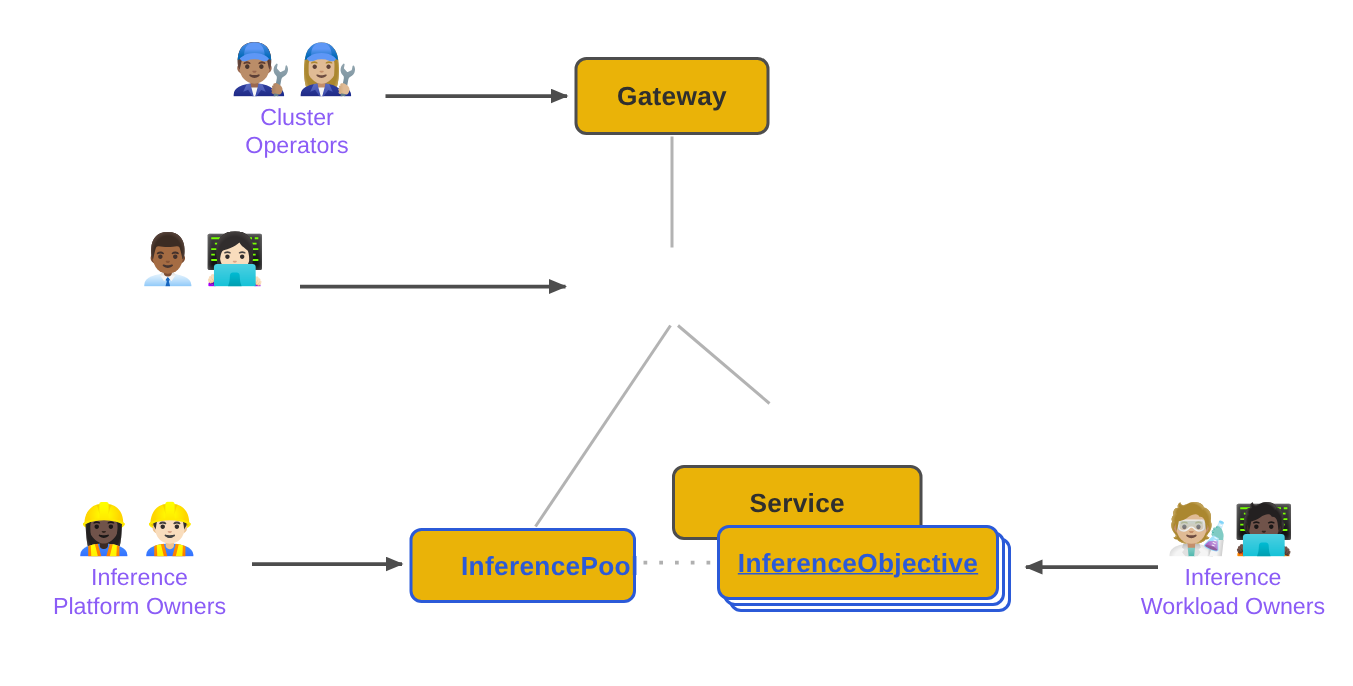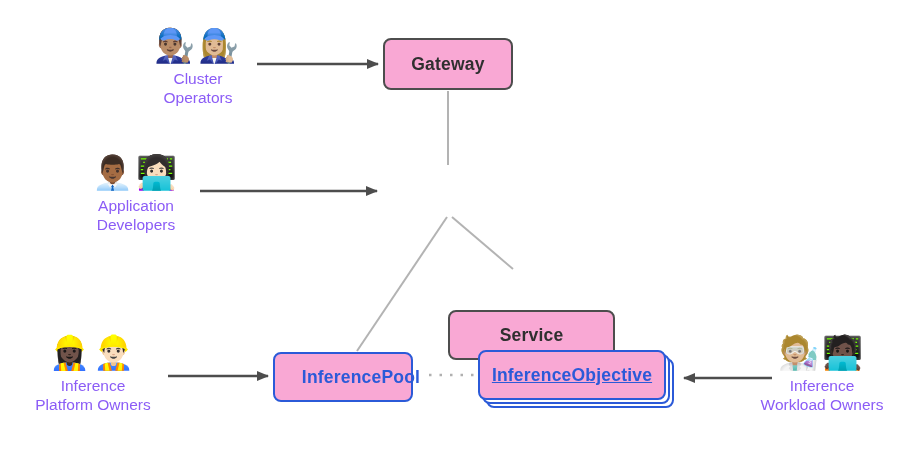--- a/index.html
+++ b/index.html
@@ -17,21 +17,21 @@
   }
   svg.edge-layer {
     position: absolute;
     left: 0; top: 0;
     width: 902px; height: 457px;
     pointer-events: none;
   }
   .node {
     position: absolute;
     box-sizing: border-box;
-    background: #f9a8d4;
+    background: #eab308;
     border: 2px solid #4d4d4d;
     border-radius: 8px;
     display: flex;
     align-items: center;
     justify-content: center;
     font-weight: 700;
     font-size: 17.5px;
     letter-spacing: 0.2px;
     color: #2f2f2f;
     z-index: 2;
@@ -95,44 +95,40 @@
 
   <div class="node" style="left:383px; top:38px; width:130px; height:52px;">
     <span>Gateway</span>
   </div>
 
 
   <div class="node" style="left:448px; top:270px; width:167px; height:50px;margin-top:40px;">
     <span>Service</span>
   </div>
 
-  <div class="node blue" style="left:273px; top:352px; width:140px; height:50px;padding-left:36px;">
+  <div class="node blue" style="left:273px; top:352px; width:151px; height:50px;padding-left:36px;">
     <span>InferencePool</span>
   </div>
 
   <div class="stack-layer" style="left:486px; top:358px; width:188px; height:50px;"></div>
   <div class="stack-layer" style="left:482px; top:354px; width:188px; height:50px;"></div>
   <div class="node blue" style="left:478px; top:350px; width:188px; height:50px;text-decoration:underline;">
     <span>InferenceObjective</span>
   </div>
 
   <div class="actor" style="left:118px; top:26px; width:160px;">
     <div class="emoji">👨🏽‍🔧👩🏼‍🔧</div>
     <div class="label">
       <div>Cluster</div>
       <div>Operators</div>
     </div>
   </div>
 
   <div class="actor" style="left:56px; top:153px; width:160px;">
     <div class="emoji">👨🏾‍💼👩🏻‍💻</div>
-    <div class="label">
-      <div>Application</div>
-      <div>Developers</div>
-    </div>
   </div>
 
   <div class="actor" style="left:13px; top:333px; width:160px;">
     <div class="emoji">👷🏿‍♀️👷🏻‍♂️</div>
     <div class="label">
       <div>Inference</div>
       <div>Platform Owners</div>
     </div>
   </div>
 

